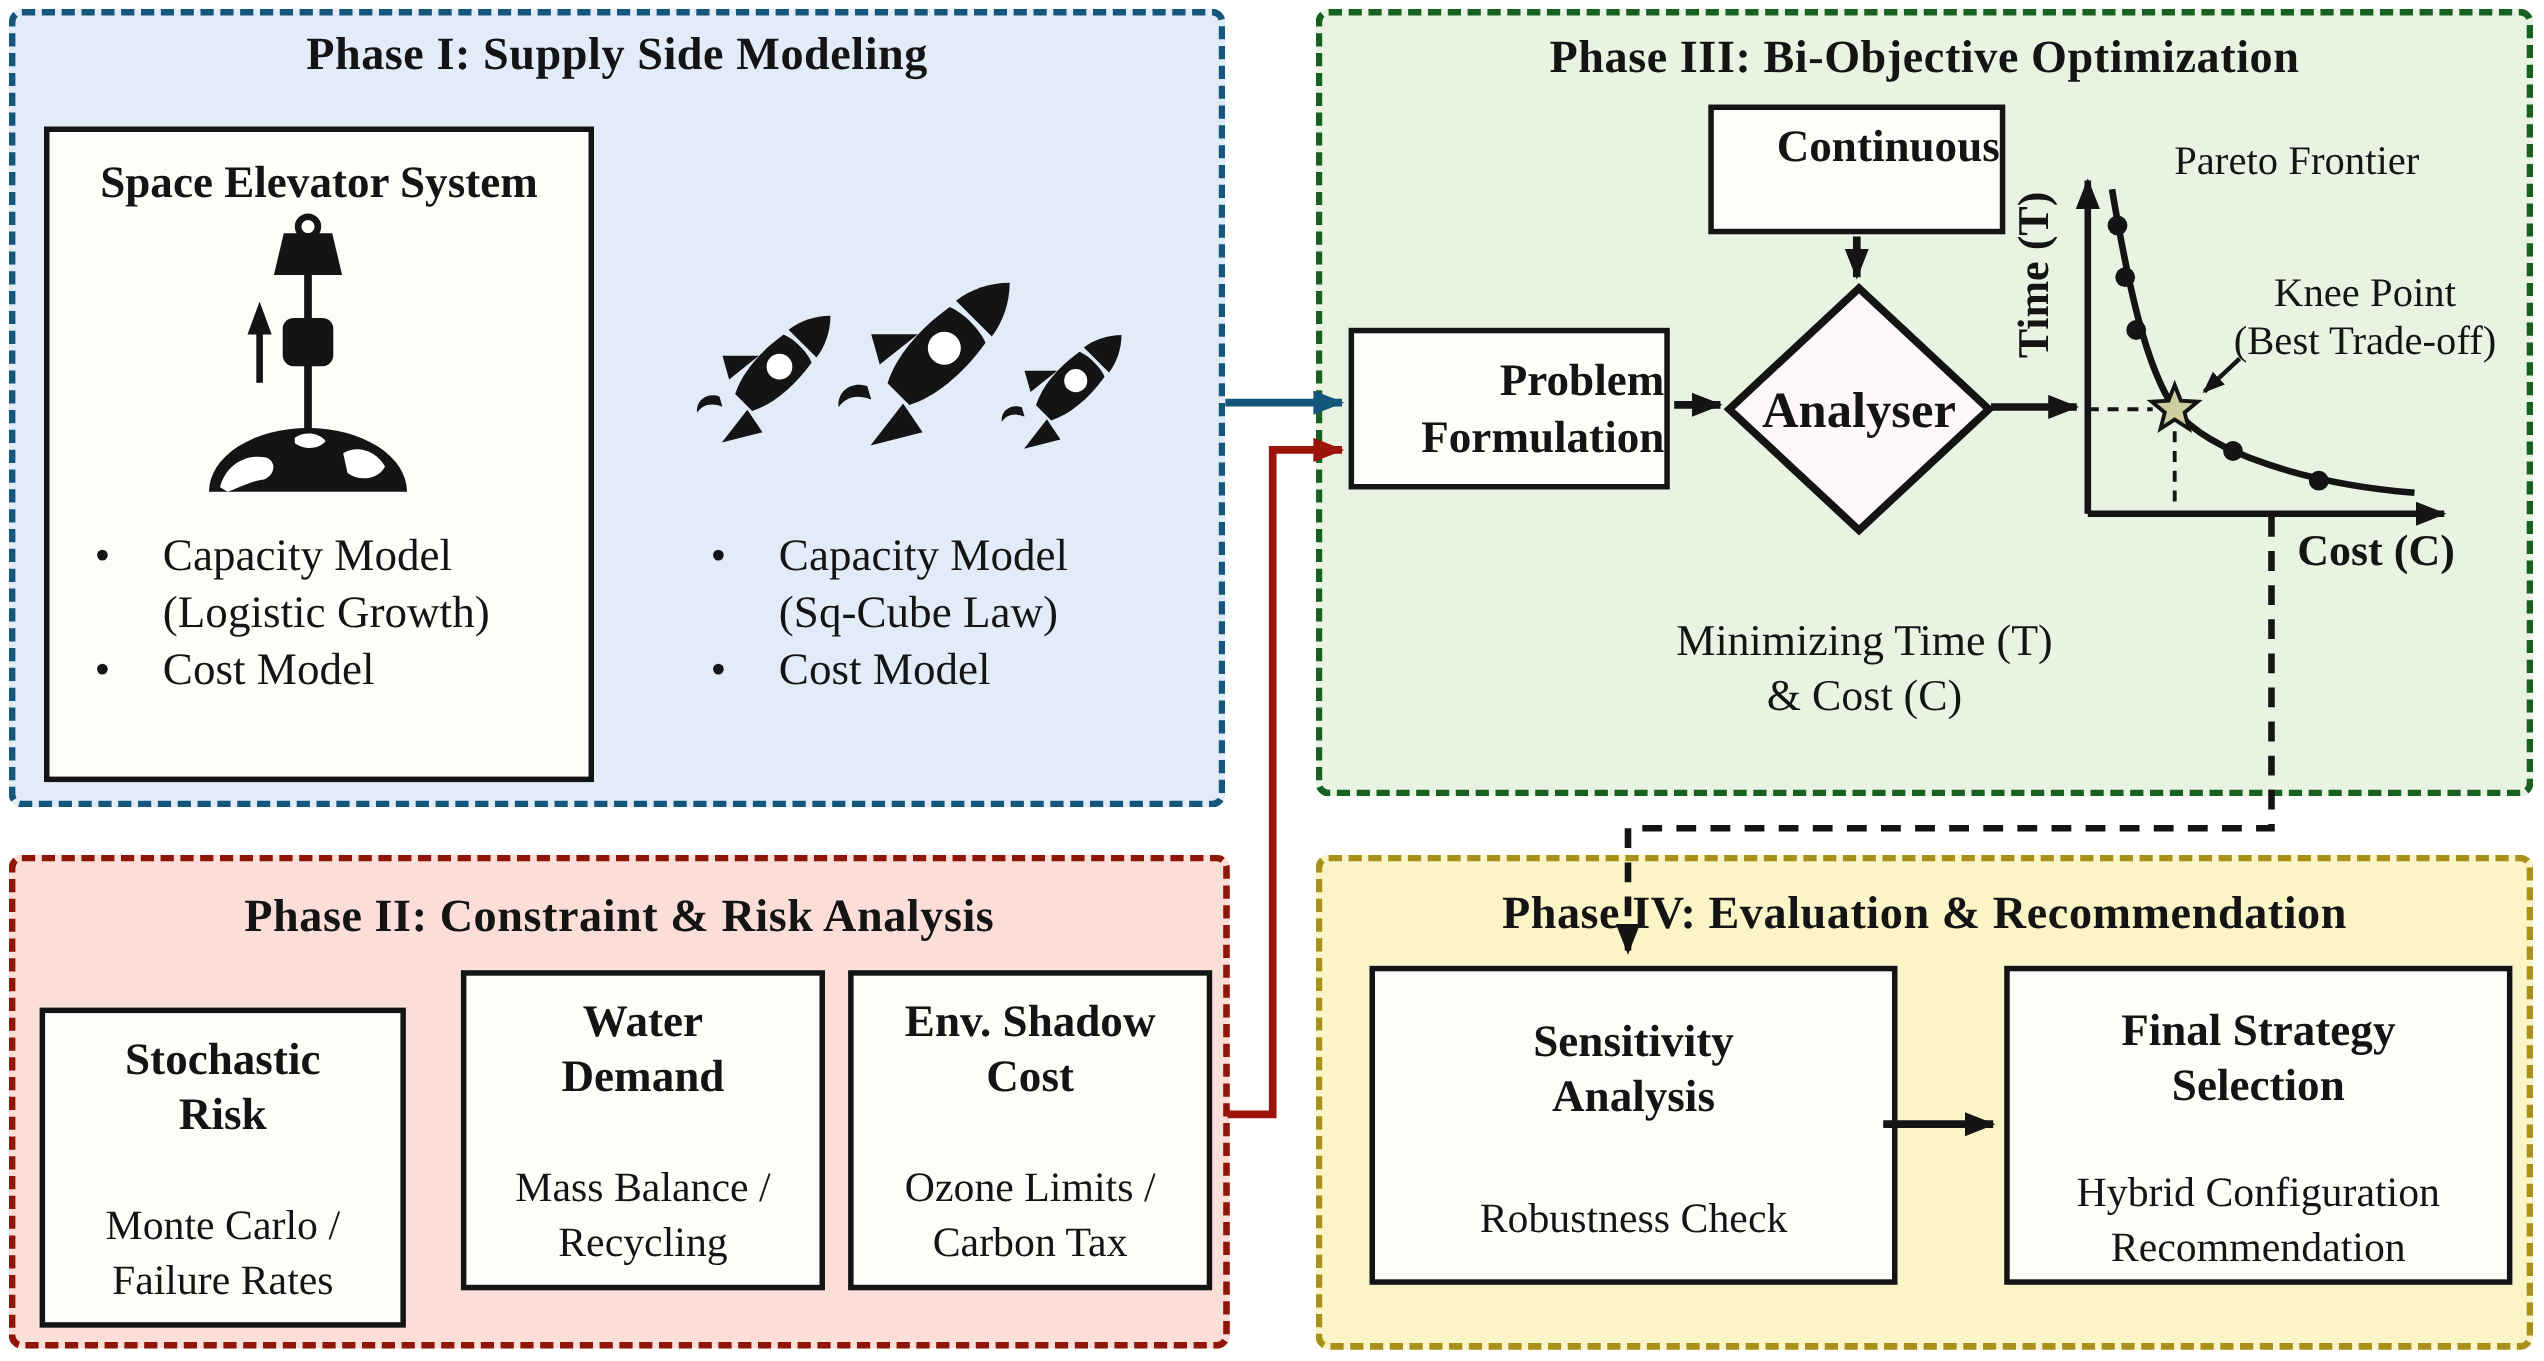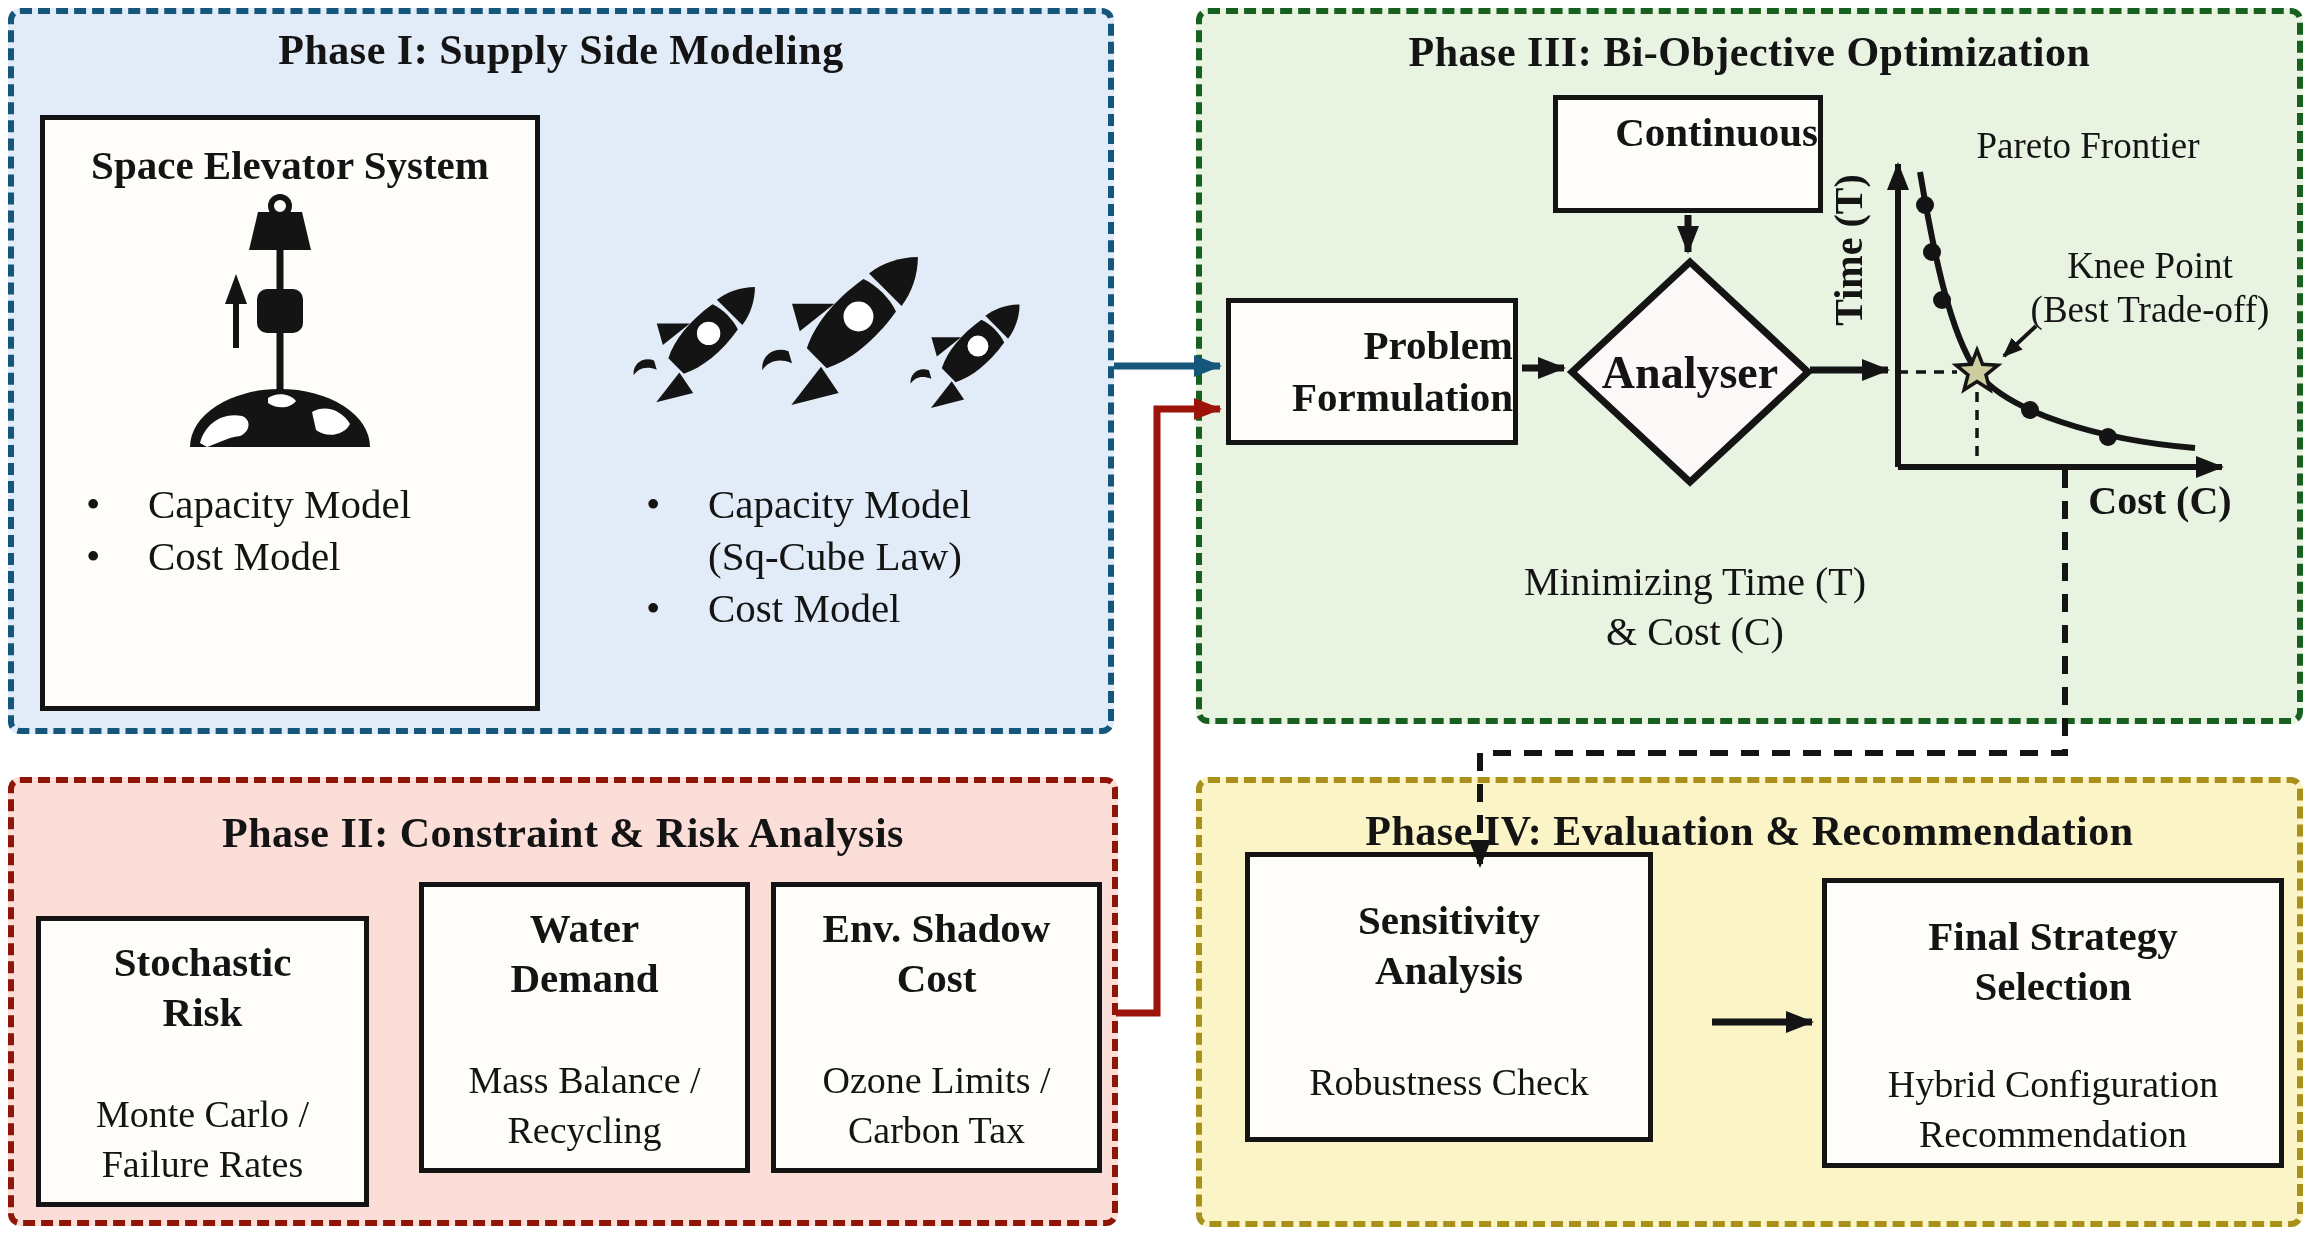--- a/index.html
+++ b/index.html
@@ -36,21 +36,21 @@
   #pf-box{left:1226px;top:298px;width:292px;height:147px;}
   .cline{ text-align:right;font-weight:bold;font-size:41px;line-height:52px;}
   #cr-box .inner{padding-top:6px;} #pf-box .inner{padding-top:16px;}
   #objective{position:absolute;left:1445px;top:557px;width:500px;text-align:center;font-size:40px;line-height:50px;}
   
   #p2b1{left:36px;top:882px;width:333px;height:291px;margin-top:34px;}
   #p2b2{left:419px;top:882px;width:331px;height:291px;padding-left:25px;}
   #p2b3{left:771px;top:882px;width:331px;height:291px;}
   .p2t{top:16px;} .p2d{top:168px;}
   
-  #sa-box{left:1245px;top:852px;width:408px;height:290px;}
+  #sa-box{left:1245px;top:878px;width:480px;height:290px;}
   #fs-box{left:1822px;top:878px;width:462px;height:290px;}
   #sa-box .btitle{top:38px;} #sa-box .bdetail{top:200px;}
   #fs-box .btitle{top:28px;} #fs-box .bdetail{top:176px;}
   
   #overlay{position:absolute;left:0;top:0;width:2313px;height:1237px;pointer-events:none;}
   .ink{fill:var(--ink);} .win{fill:#ffffff;}
   .ln{stroke:var(--ink);stroke-width:7;fill:none;}
   .ln-blue{stroke:var(--arrow-blue);stroke-width:7;fill:none;}
   .ln-red{stroke:var(--arrow-red);stroke-width:7;fill:none;}
   .axis{stroke:var(--ink);stroke-width:6;fill:none;}
@@ -74,20 +74,24 @@
   <div class="panel" id="p1">
     <div class="panel-title" style="top:12px;">Phase I: Supply Side Modeling</div>
   </div>
   <div class="wbox" id="se-box">
     <div class="btitle" style="top:20px;">Space Elevator System</div>
   </div>
   <div class="bullets" id="se-bullets">
     <div class="b-row">
         <span class="b-dot">•</span>
         <span>Capacity Model</span>
+      </div>
+    <div class="b-row">
+        <span class="b-dot"></span>
+        <span>(Logistic Growth)</span>
       </div>
     <div class="b-row">
         <span class="b-dot">•</span>
         <span>Cost Model</span>
       </div>
   </div>
   <div class="bullets" id="rf-bullets">
     <div class="b-row">
         <span class="b-dot">•</span>
         <span>Capacity Model</span>

